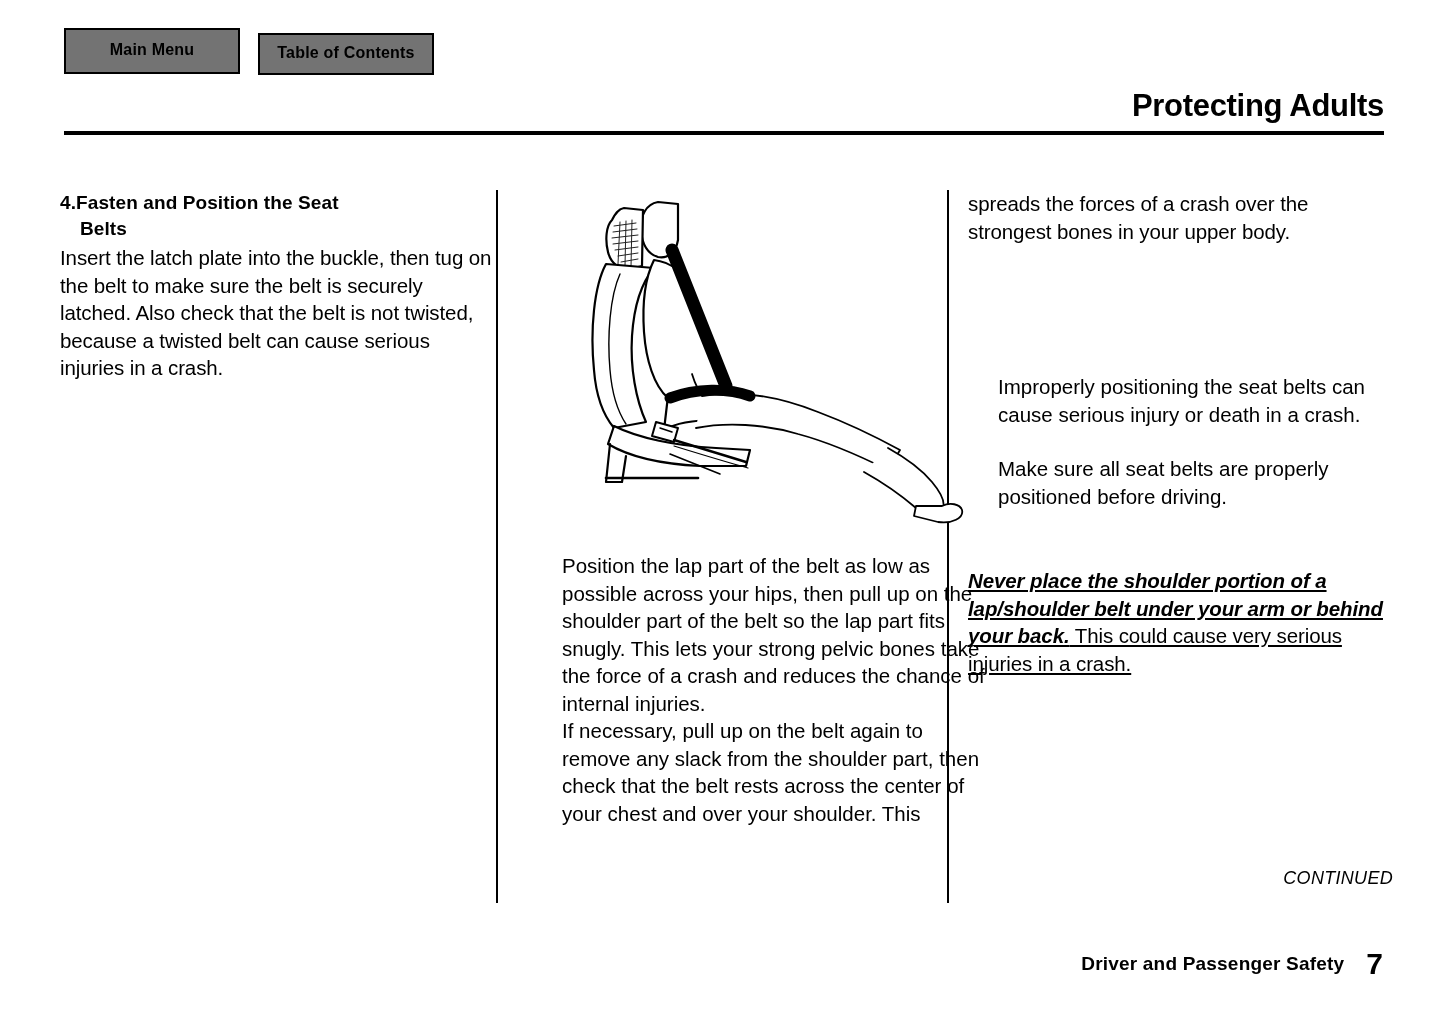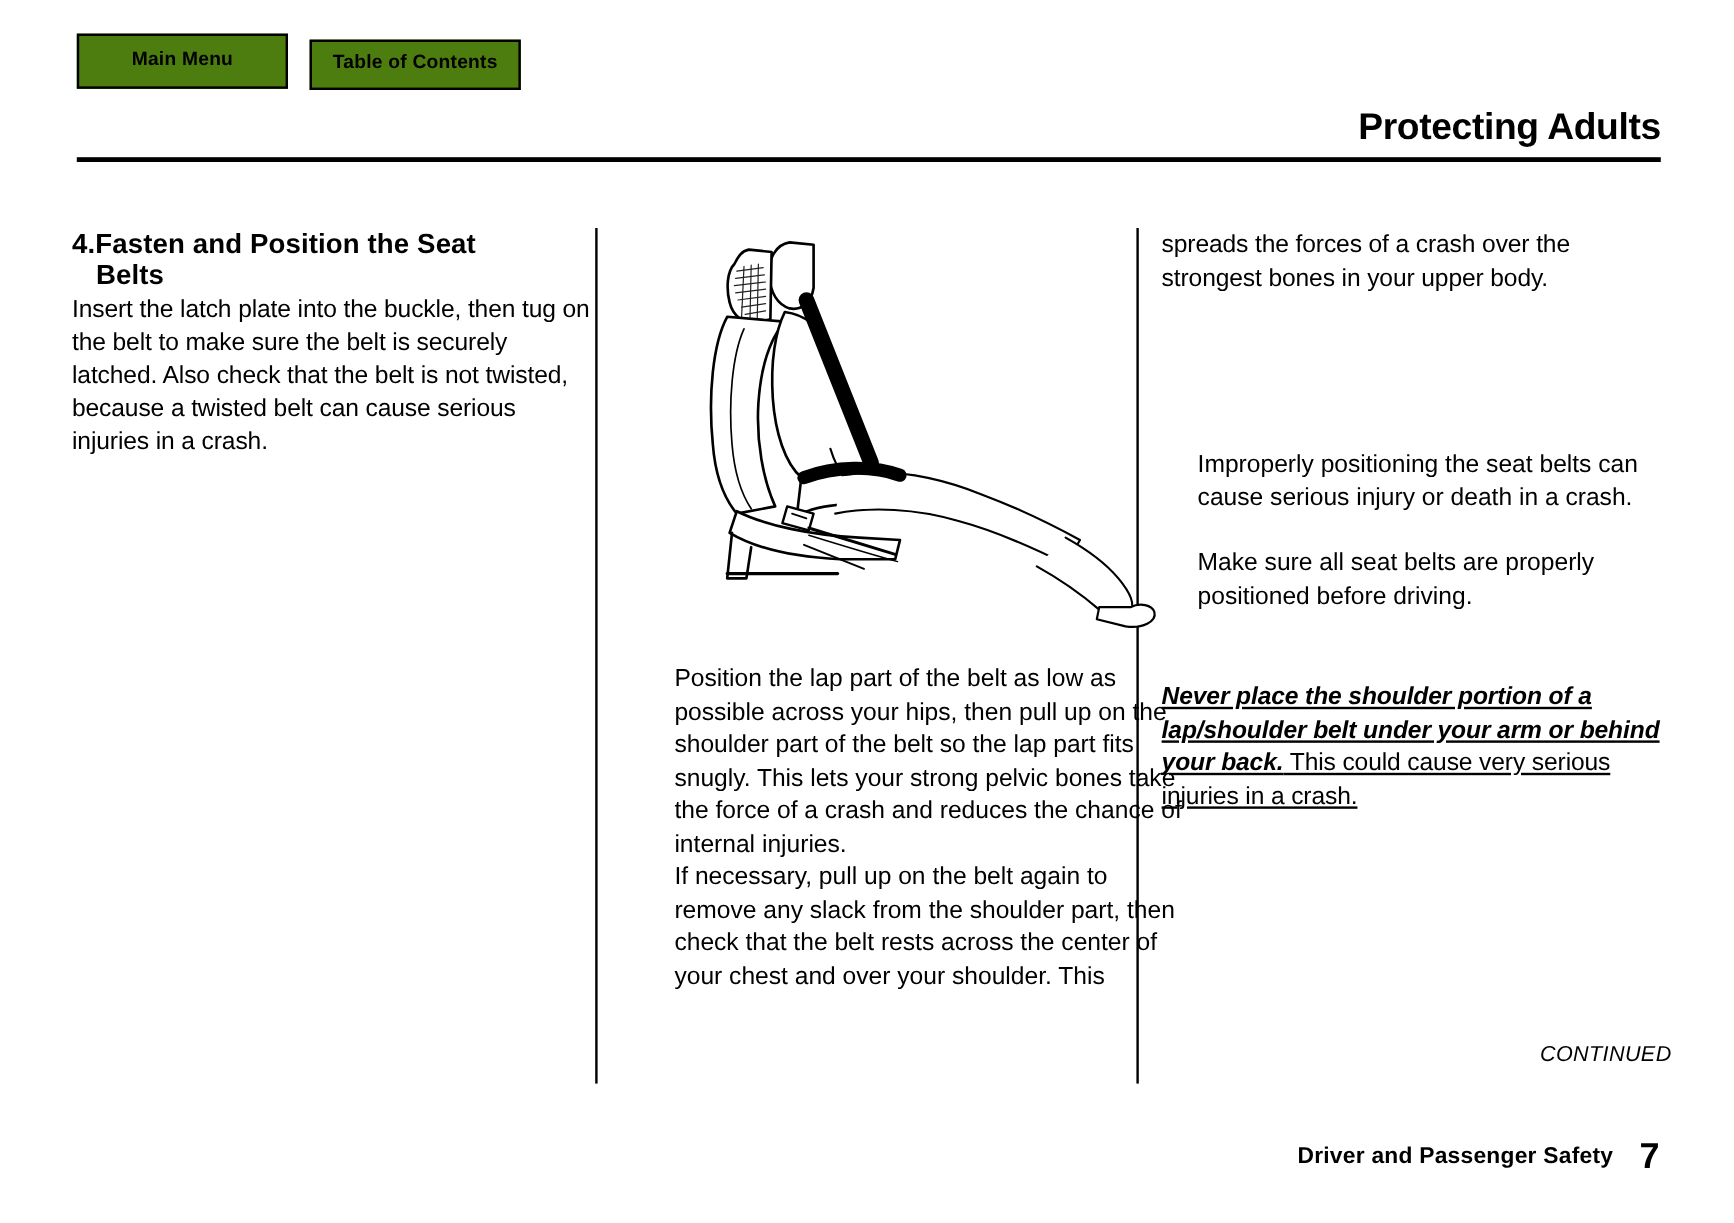--- a/index.html
+++ b/index.html
@@ -19,21 +19,21 @@
   
   .nav-buttons {
     position: absolute;
     top: 28px;
     left: 64px;
     display: flex;
     align-items: flex-start;
   }
   .nav-btn {
     border: 2px solid #000;
-    background: #4d7c0f;
+    background: #737373;
     font-weight: bold;
     font-size: 16px;
     font-family: "Liberation Sans", sans-serif;
     text-align: center;
     cursor: pointer;
     color: #000;
     letter-spacing: 0.2px;
   }
   .btn-main-menu {
     width: 172px;
@@ -94,21 +94,21 @@
     top: 0;
     width: 2px;
     height: 713px;
     background: #000;
   }
   .vrule-1 { left: 436px; }
   .vrule-2 { left: 887px; }
 
   
   .heading {
-    font-size: 23px;
+    font-size: 19px;
     font-weight: bold;
     line-height: 26px;
     margin: 0 0 2px 0;
     letter-spacing: 0.1px;
   }
   .heading .indent2 { display: block; padding-left: 20px; }
 
   p.body {
     font-size: 20.5px;
     line-height: 27.5px;

